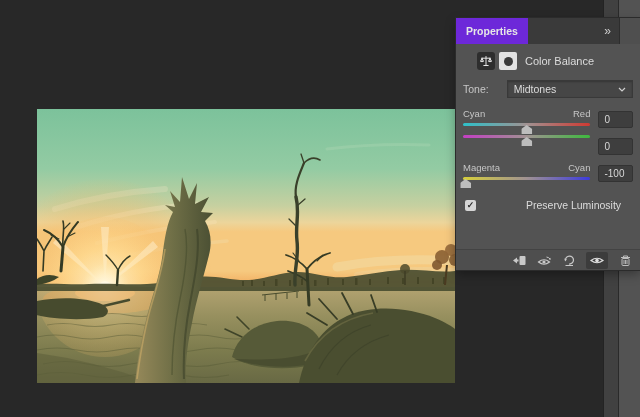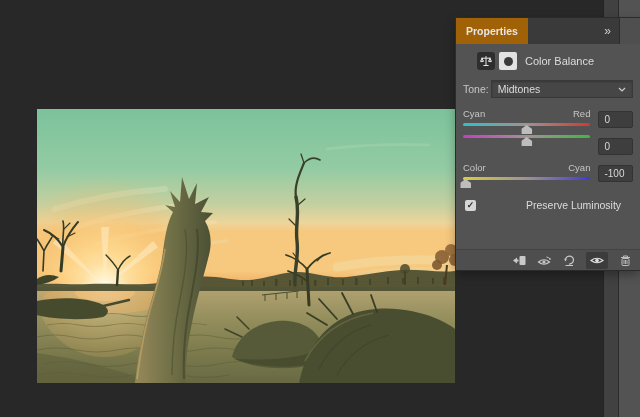--- a/index.html
+++ b/index.html
@@ -11,33 +11,33 @@
   .dock-strip-b { position:absolute; top:0; right:0; width:22px; height:100%; background:#535353; border-left:1px solid #2a2a2a; }
 
   
   .canvas { position:absolute; left:37px; top:109px; width:418px; height:274px; }
   .canvas svg { display:block; }
 
   
   .panel { position:absolute; left:456px; top:18px; width:184px; height:252px; background:#535353;
            display:flex; flex-direction:column; box-shadow:0 0 0 1px #2b2b2b, 0 4px 10px rgba(0,0,0,.35); }
   .tabbar { height:26px; background:#3a3a3a; display:flex; align-items:stretch; flex:none; }
-  .tab { background:#a16207; padding:0 10px; font-size:10.5px; font-weight:bold; color:#e6e6e6; display:flex; align-items:center; }
+  .tab { background:#6d28d9; padding:0 10px; font-size:10.5px; font-weight:bold; color:#e6e6e6; display:flex; align-items:center; }
   .tabbar-fill { flex:1; }
   .collapse { color:#cfcfcf; font-size:12px; display:flex; align-items:center; padding:0 7px; letter-spacing:1px; }
   .tab-dock-stub { width:21px; background:#4f4f4f; border-left:1px solid #2d2d2d; }
 
   .content { flex:1; display:flex; flex-direction:column; }
   .header-row { display:flex; align-items:center; margin:8px 7px 0;padding-left:14px; }
   .adj-icon { width:18px; height:18px; background:#2e2e2e; border-radius:3px; display:flex; align-items:center; justify-content:center; flex:none; }
   .mask-icon { width:18px; height:18px; background:#e2e2e2; border-radius:2px; display:flex; align-items:center; justify-content:center; margin-left:4px; flex:none; }
   .mask-dot { width:9px; height:9px; border-radius:50%; background:#3a3a3a; }
   .adj-title { font-size:11px; color:#dcdcdc; margin-left:8px; }
 
-  .tone-row { display:flex; align-items:center; margin:10px 7px 0; gap:2px; }
+  .tone-row { display:flex; align-items:center; margin:10px 7px 0; gap:18px; }
   .tone-label { font-size:10.5px; color:#c6c6c6; flex:none; }
   .select { flex:1; height:18px; background:#464646; border:1px solid #393939; border-radius:0;
             display:flex; align-items:center; padding:0 6px; font-size:10.5px; color:#dcdcdc;
             box-shadow:inset 0 1px 2px rgba(0,0,0,.25); }
   .sel-label { flex:1; }
 
   .sliders { margin:3px 7px 4px; }
   .slider-row { display:flex; margin-top:7px; }
   .slider-left { width:134px; }
   .slider-labels { display:flex; justify-content:space-between; font-size:9.5px; color:#c6c6c6; margin-bottom:4px; }
@@ -295,21 +295,21 @@
           <div class="track" style="background: linear-gradient(to right, rgb(196, 63, 196), rgb(160, 146, 146) 50%, rgb(62, 185, 62));">
             <div class="thumb" style="left: 50%;"></div>
           </div>
         </div>
         <div class="value-box">0</div>
       </div>
 
       <div class="slider-row">
         <div class="slider-left">
           <div class="slider-labels">
-            <span>Color</span>
+            <span>Magenta</span>
             <span>Cyan</span>
           </div>
           <div class="track" style="background: linear-gradient(to right, rgb(214, 207, 58), rgb(160, 146, 146) 50%, rgb(61, 59, 220));">
             <div class="thumb" style="left: 2%;"></div>
           </div>
         </div>
         <div class="value-box">-100</div>
       </div>
     </div>
 

